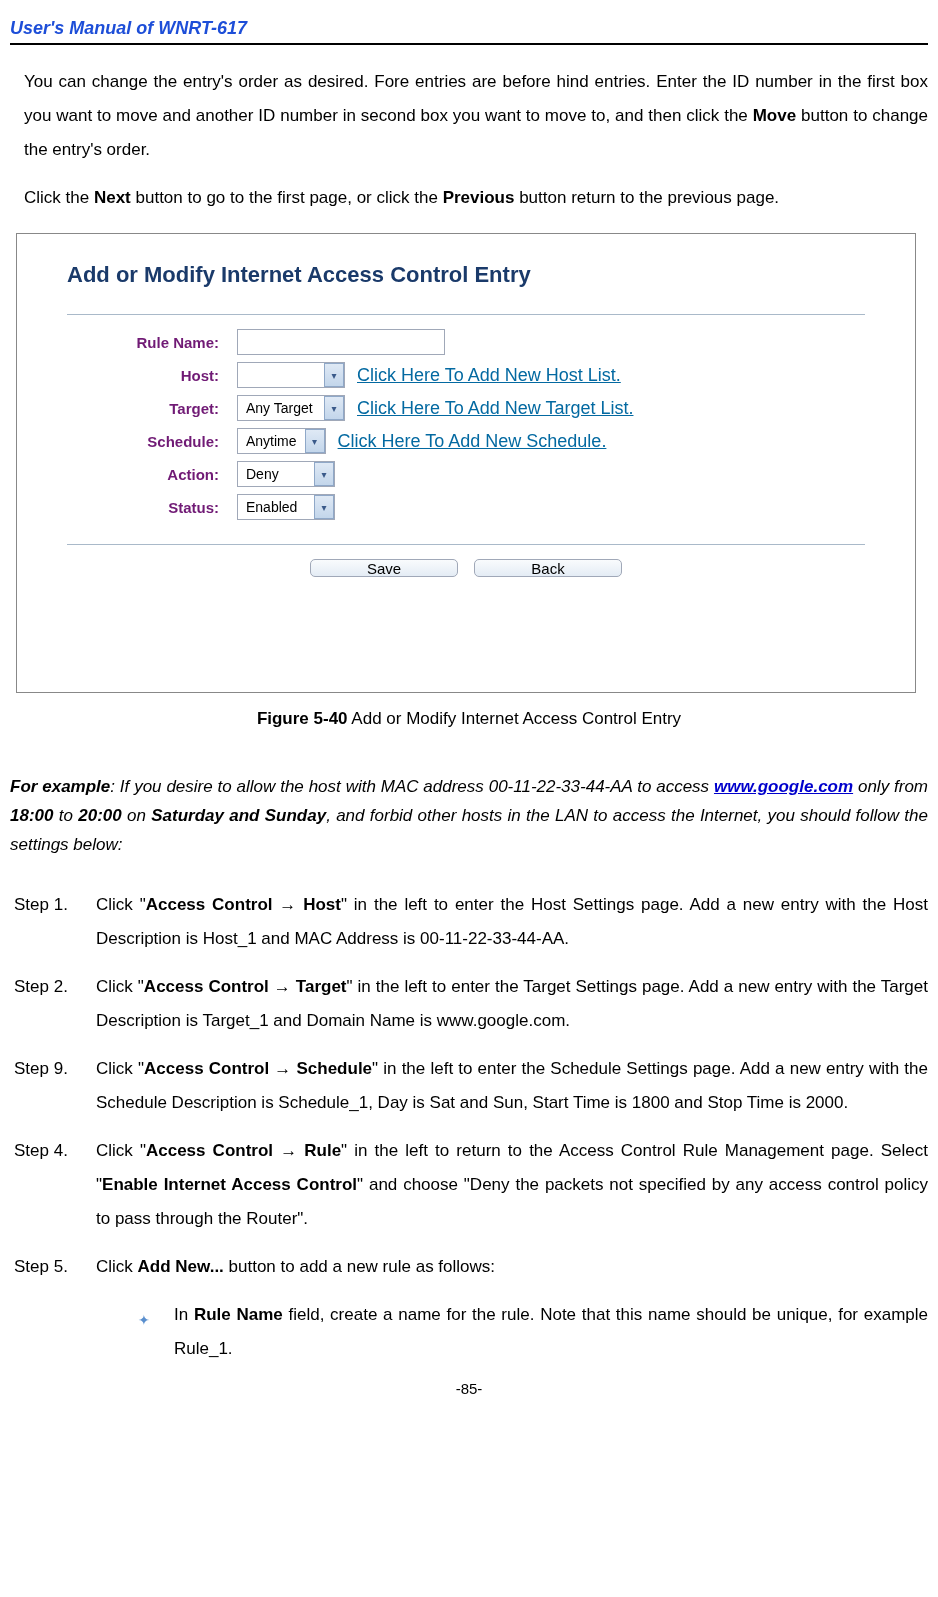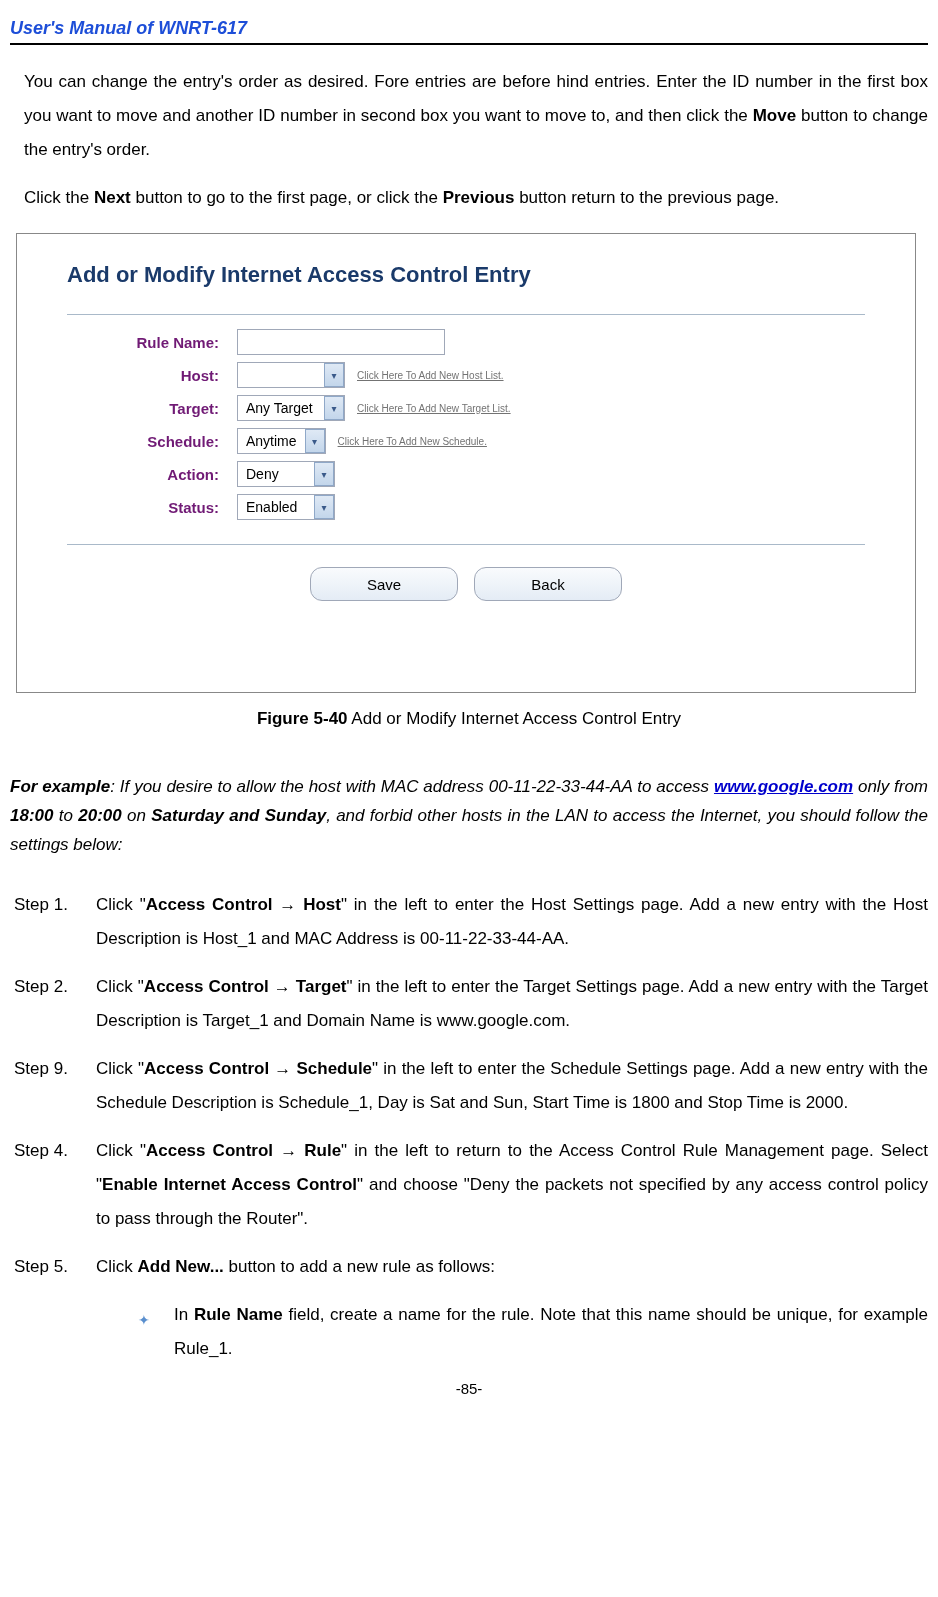--- a/index.html
+++ b/index.html
@@ -99,41 +99,40 @@
       background: linear-gradient(#dfe9f5, #c3d6eb);
       border: 1px solid #8fa8c8;
       display: flex;
       align-items: center;
       justify-content: center;
       font-size: 10px;
       color: #3a5a8a;
     }
     .red-link {
       font-family: Verdana, Arial, sans-serif;
-      font-size: 10px;
-      color: #737373;
+      font-size: 18px;
+      color: #0369a1;
       text-decoration: underline;
       cursor: pointer;
     }
     .button-row {
       display: flex;
       justify-content: center;
       gap: 16px;
       margin-top: 4px;
     }
     .form-button {
       font-family: Verdana, Arial, sans-serif;
       font-size: 15px;
       width: 148px;
-      height: 34px;
+      height: 18px;
       background: linear-gradient(#f9fbfd, #e4ecf5);
       border: 1px solid #a0a8b8;
-      border-radius: 12px;
+      border-radius: 5px;
       cursor: pointer;
-      margin-top: 8px;
     }
     .figure-caption {
       text-align: center;
       font-size: 17px;
       margin-bottom: 44px;
     }
     .figure-caption .bold { font-weight: bold; }
     .example-intro {
       font-size: 17px;
       line-height: 1.7;

